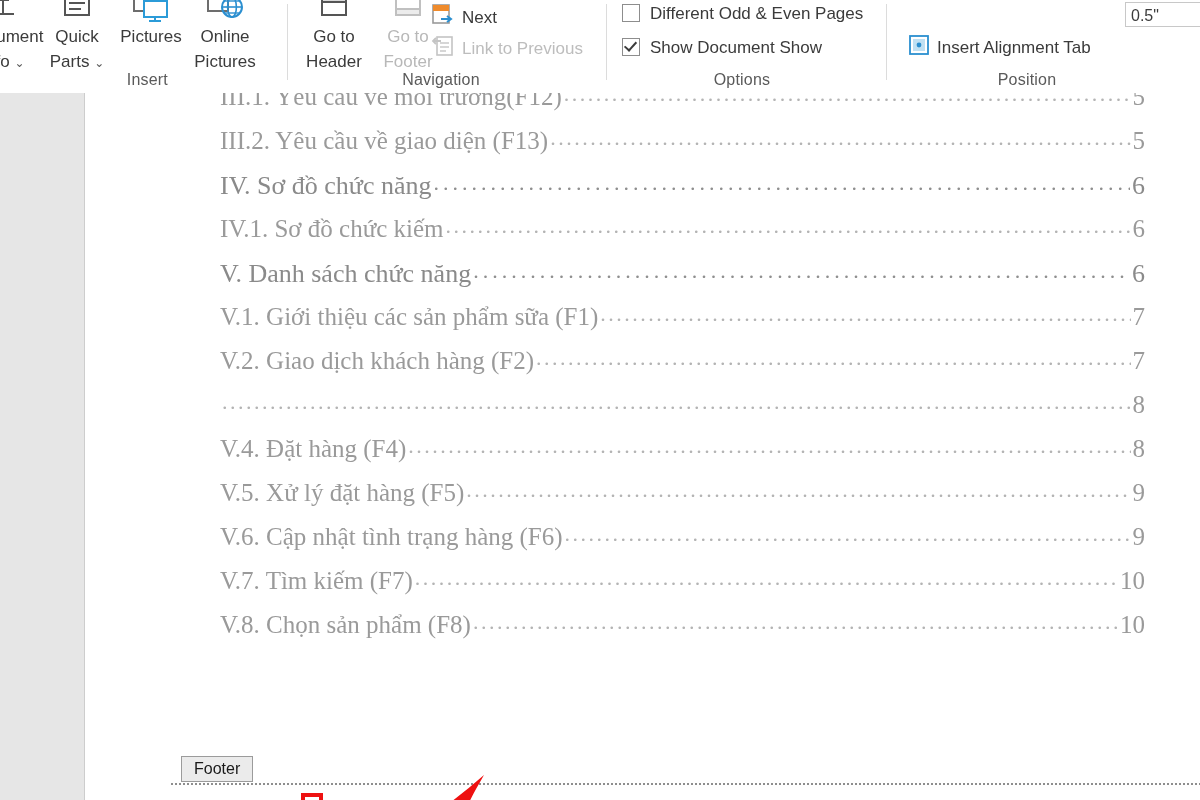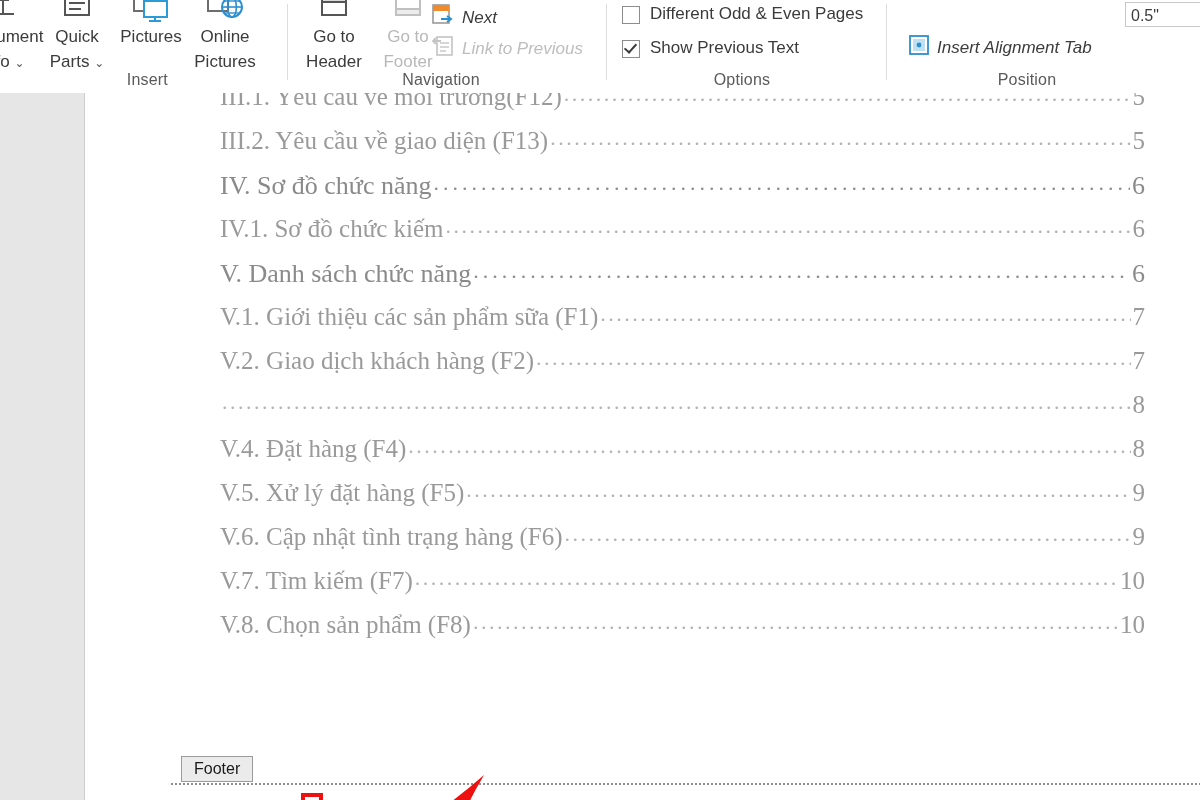--- a/index.html
+++ b/index.html
@@ -70,29 +70,28 @@
 
   
   .smallbtn {
     position: absolute;
     display: flex;
     align-items: center;
     gap: 7px;
     font-size: 17px;
     color: #3b3b3b;
     white-space: nowrap;
-    font-style: italic;
   }
   .smallbtn.dim { color: #bdbdbd; }
 
   
   .cbrow {
     position: absolute;
     display: flex;
-    align-items: flex-end;
+    align-items: flex-start;
     gap: 10px;
     font-size: 17px;
     color: #3b3b3b;
     white-space: nowrap;
   }
   .cbox {
     width: 16px; height: 16px;
     border: 1px solid #8d8d8d;
     background: #fff;
     position: relative;
@@ -336,21 +335,21 @@
 
   <div class="rdivider" style="left:606px;"></div>
 
   <div class="rgroup" style="left:612px; width:270px;">
     <div class="cbrow" style="left:10px; top:4px;">
       <span class="cbox"></span>
       <span>Different Odd &amp; Even Pages</span>
     </div>
     <div class="cbrow" style="left:10px; top:38px;">
       <span class="cbox checked"></span>
-      <span>Show Previous Text</span>
+      <span>Show Document Show</span>
     </div>
     <div class="rgroup-title" style="left:20px; width:220px;">Options</div>
   </div>
 
   <div class="rdivider" style="left:886px;"></div>
 
   <div class="rgroup" style="left:892px; width:308px;">
     <div class="numfield" style="left:233px; top:2px;">0.5"</div>
 
     <div class="smallbtn" style="left:16px; top:34px;">

